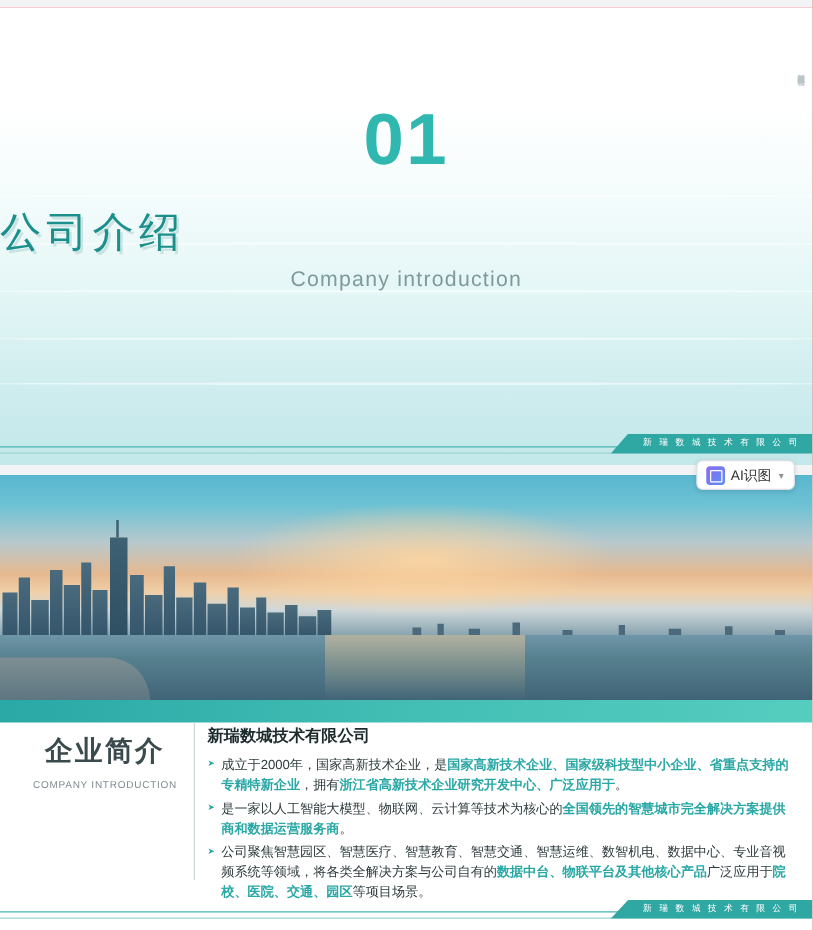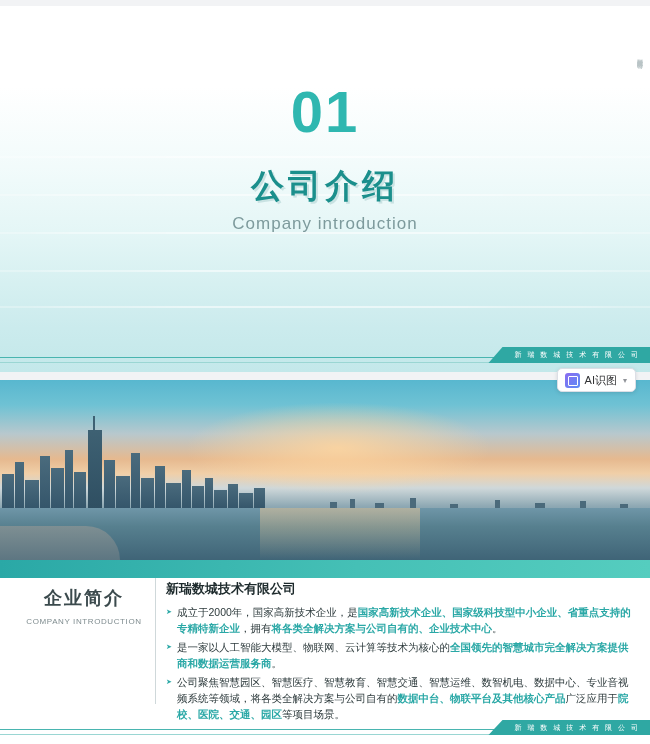--- a/index.html
+++ b/index.html
@@ -40,23 +40,23 @@
     font-size: 58px;
     font-weight: bold;
     color: #2fb7b0;
     letter-spacing: 2px;
     font-family: "Liberation Sans", sans-serif;
   }
   .title-cn {
     position: absolute;
     left: 0; right: 0;
     top: 158px;
-    text-align: center;
+    text-align: left;
     font-size: 33px;
-    font-weight: bold;
+    font-weight: normal;
     color: #1b8f8c;
     letter-spacing: 4px;
     text-shadow: 2px 2px 0 rgba(160,200,200,0.45);
   }
   .title-en {
     position: absolute;
     left: 0; right: 0;
     top: 208px;
     text-align: center;
     font-size: 17px;
@@ -197,21 +197,21 @@
     left: 0; top: 198px;
     width: 650px; height: 130px;
   }
   .left-col {
     position: absolute;
     left: 18px; top: 8px;
     width: 132px;
     text-align: center;
   }
   .left-col .cn {
-    font-size: 18px;
+    font-size: 22px;
     font-weight: bold;
     color: #3b4a4d;
     letter-spacing: 2px;
   }
   .left-col .en {
     margin-top: 7px;
     font-size: 8px;
     color: #7f8c8f;
     letter-spacing: 0.6px;
   }
@@ -409,21 +409,21 @@
     <div class="teal-band"></div>
 
     <div class="content">
       <div class="left-col">
         <div class="cn">企业简介</div>
         <div class="en">COMPANY INTRODUCTION</div>
       </div>
       <div class="divider"></div>
       <div class="right-col">
         <h3>新瑞数城技术有限公司</h3>
-        <div class="bullet"><span>成立于2000年，国家高新技术企业，是</span><span class="hl">国家高新技术企业、国家级科技型中小企业、省重点支持的专精特新企业</span><span>，拥有</span><span class="hl">将各类全解决方案与公司自有的、企业技术中心</span><span>。</span></div>
+        <div class="bullet"><span>成立于2000年，国家高新技术企业，是</span><span class="hl">国家高新技术企业、国家级科技型中小企业、省重点支持的专精特新企业</span><span>，拥有</span><span class="hl">浙江省高新技术企业研究开发中心、广泛应用于</span><span>。</span></div>
         <div class="bullet"><span>是一家以人工智能大模型、物联网、云计算等技术为核心的</span><span class="hl">全国领先的智慧城市完全解决方案提供商和数据运营服务商</span><span>。</span></div>
         <div class="bullet"><span>公司聚焦智慧园区、智慧医疗、智慧教育、智慧交通、智慧运维、数智机电、数据中心、专业音视频系统等领域，将各类全解决方案与公司自有的</span><span class="hl">数据中台、物联平台及其他核心产品</span><span>广泛应用于</span><span class="hl">院校、医院、交通、园区</span><span>等项目场景。</span></div>
       </div>
     </div>
 
     <div class="s2-footer">
       <div class="line-a"></div>
       <div class="line-b"></div>
       <div class="tag">新 瑞 数 城 技 术 有 限 公 司</div>
     </div>

